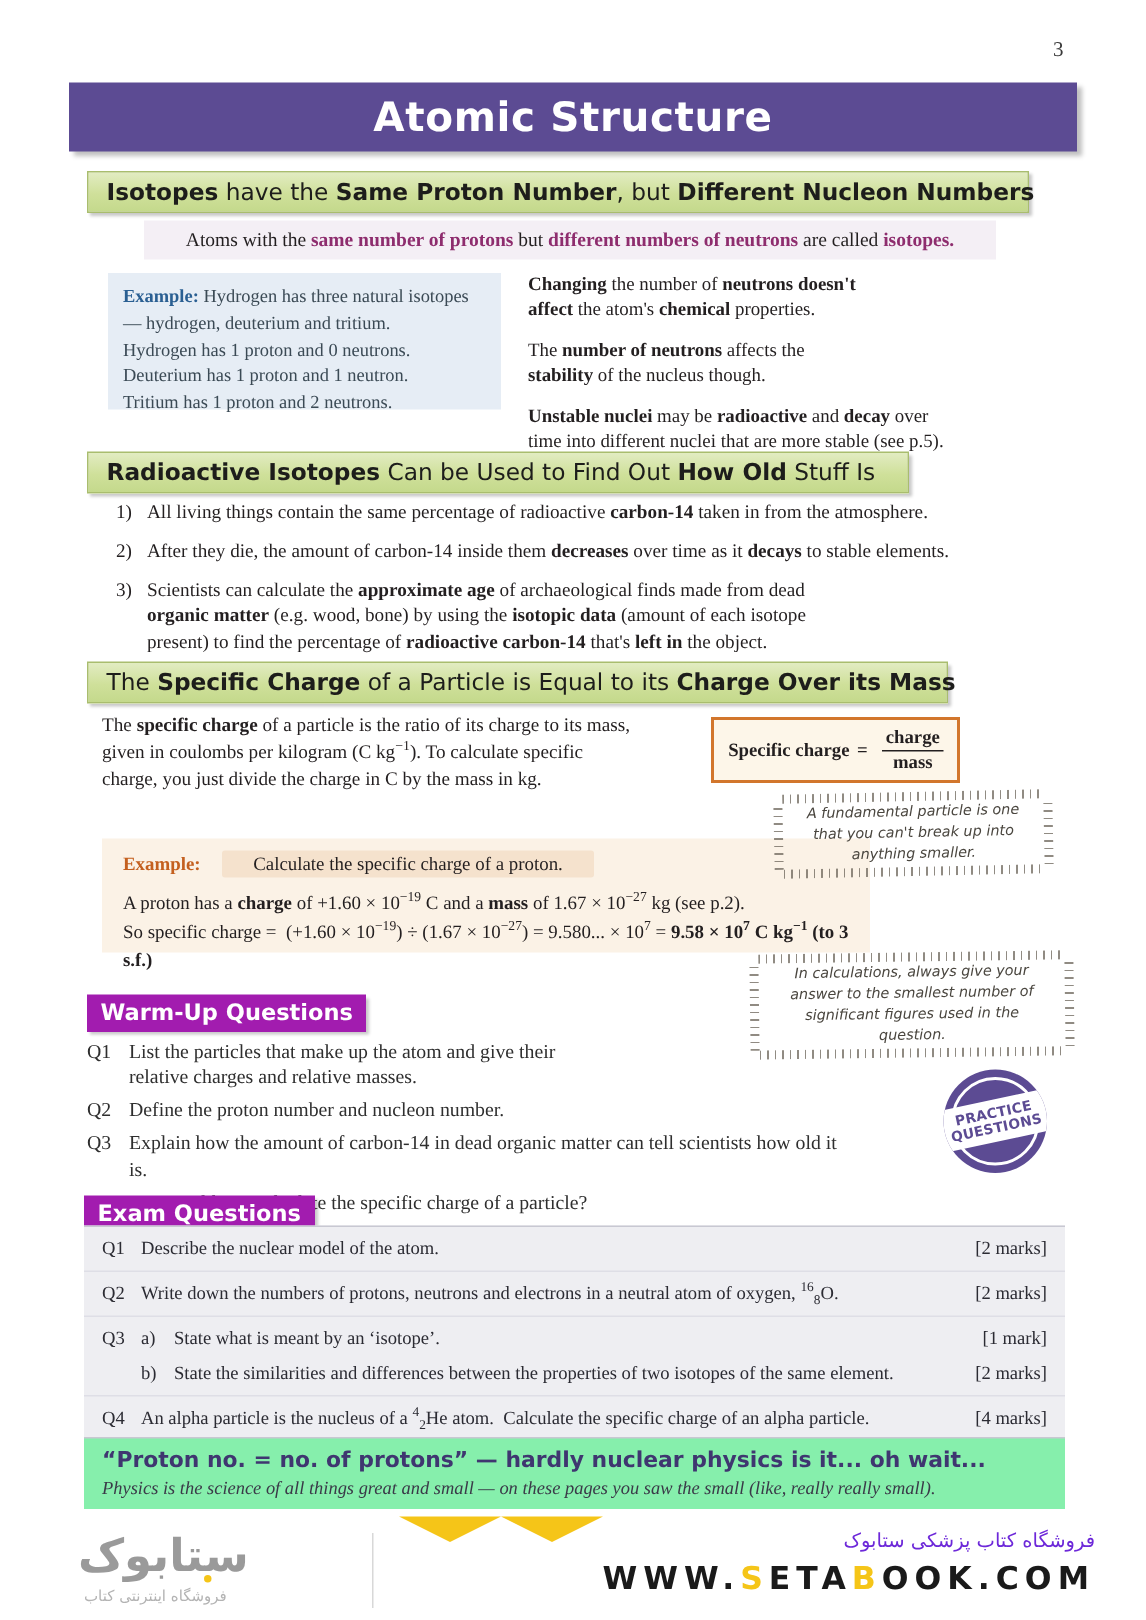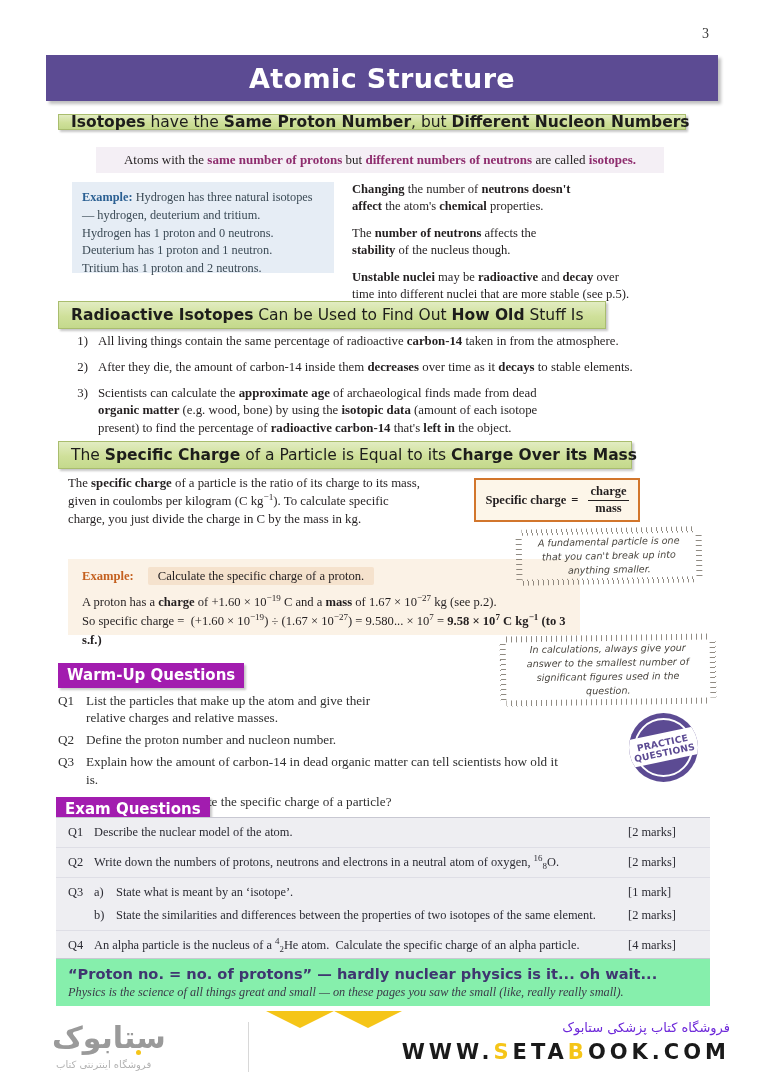--- a/index.html
+++ b/index.html
@@ -159,21 +159,21 @@
     width: 512px;
     height: 76px;
     background: #fbf2e6;
     box-sizing: border-box;
     padding: 8px 12px 0 14px;
     font-family: "Liberation Serif", serif;
     font-size: 12.6px;
     line-height: 1.5;
   }
   .ex-box .ex-lab { color: #c4601f; font-weight: bold; margin-right: 14px; }
-  .ex-box .ex-q { background: #f5e2cd; padding: 2px 10px; border-radius: 2px; }
+  .ex-box .ex-q { background: #f5e2cd; padding: 2px 21px; border-radius: 2px; }
   .ex-box .calc-line { margin-top: 7px; }
   sup { font-size: .72em; vertical-align: super; line-height: 0; }
   sub { font-size: .72em; vertical-align: sub; line-height: 0; }
 
   
   .note {
     position: absolute;
     font-family: "DejaVu Sans", sans-serif;
     font-size: 9.6px;
     line-height: 1.45;
@@ -259,21 +259,21 @@
     box-sizing: border-box;
     font-family: "Liberation Serif", serif;
     font-size: 12.4px;
     color: #2b2b33;
   }
   .exam-row { display: flex; align-items: flex-start; padding: 7px 12px 7px 12px; border-bottom: 1px solid #dedee6; }
   .exam-row:last-child { border-bottom: none; }
   .exam-row .qn { width: 26px; flex: 0 0 26px; }
   .exam-row .sub { width: 22px; flex: 0 0 22px; }
   .exam-row .qt { flex: 1; padding-right: 10px; }
-  .exam-row .mk { width: 70px; flex: 0 0 70px; }
+  .exam-row .mk { width: 70px; flex: 0 0 70px; text-align: right; }
 
   
   .joke {
     position: absolute;
     left: 56px; top: 958px;
     width: 654px; height: 48px;
     background: #86efac;
     border-top: 1px solid #c8c8d2;
     box-sizing: border-box;
     padding: 6px 12px 0 12px;
@@ -341,21 +341,21 @@
 <body>
 
 <div class="page">
 
   <div class="page-number">3</div>
 
   <div class="title-band">
     <span class="title-text">Atomic Structure</span>
   </div>
 
-  <div class="green-head" style="left:58px; top:114px; width:628px; height:16px;">
+  <div class="green-head" style="left:58px; top:114px; width:628px; height:28px;">
     <span><b>Isotopes</b><span class="lt"> have the </span><b>Same Proton Number</b><span class="lt">, but </span><b>Different Nucleon Numbers</b></span>
   </div>
 
   <div class="intro-box">
     <span>Atoms with the <span class="mag">same number of protons</span> but <span class="mag">different numbers of neutrons</span> are called <span class="mag">isotopes.</span></span>
   </div>
 
   <div class="blue-box">
     <div><span class="ex-label">Example:</span> <span>Hydrogen has three natural isotopes</span></div>
     <div>— hydrogen, deuterium and tritium.</div>

